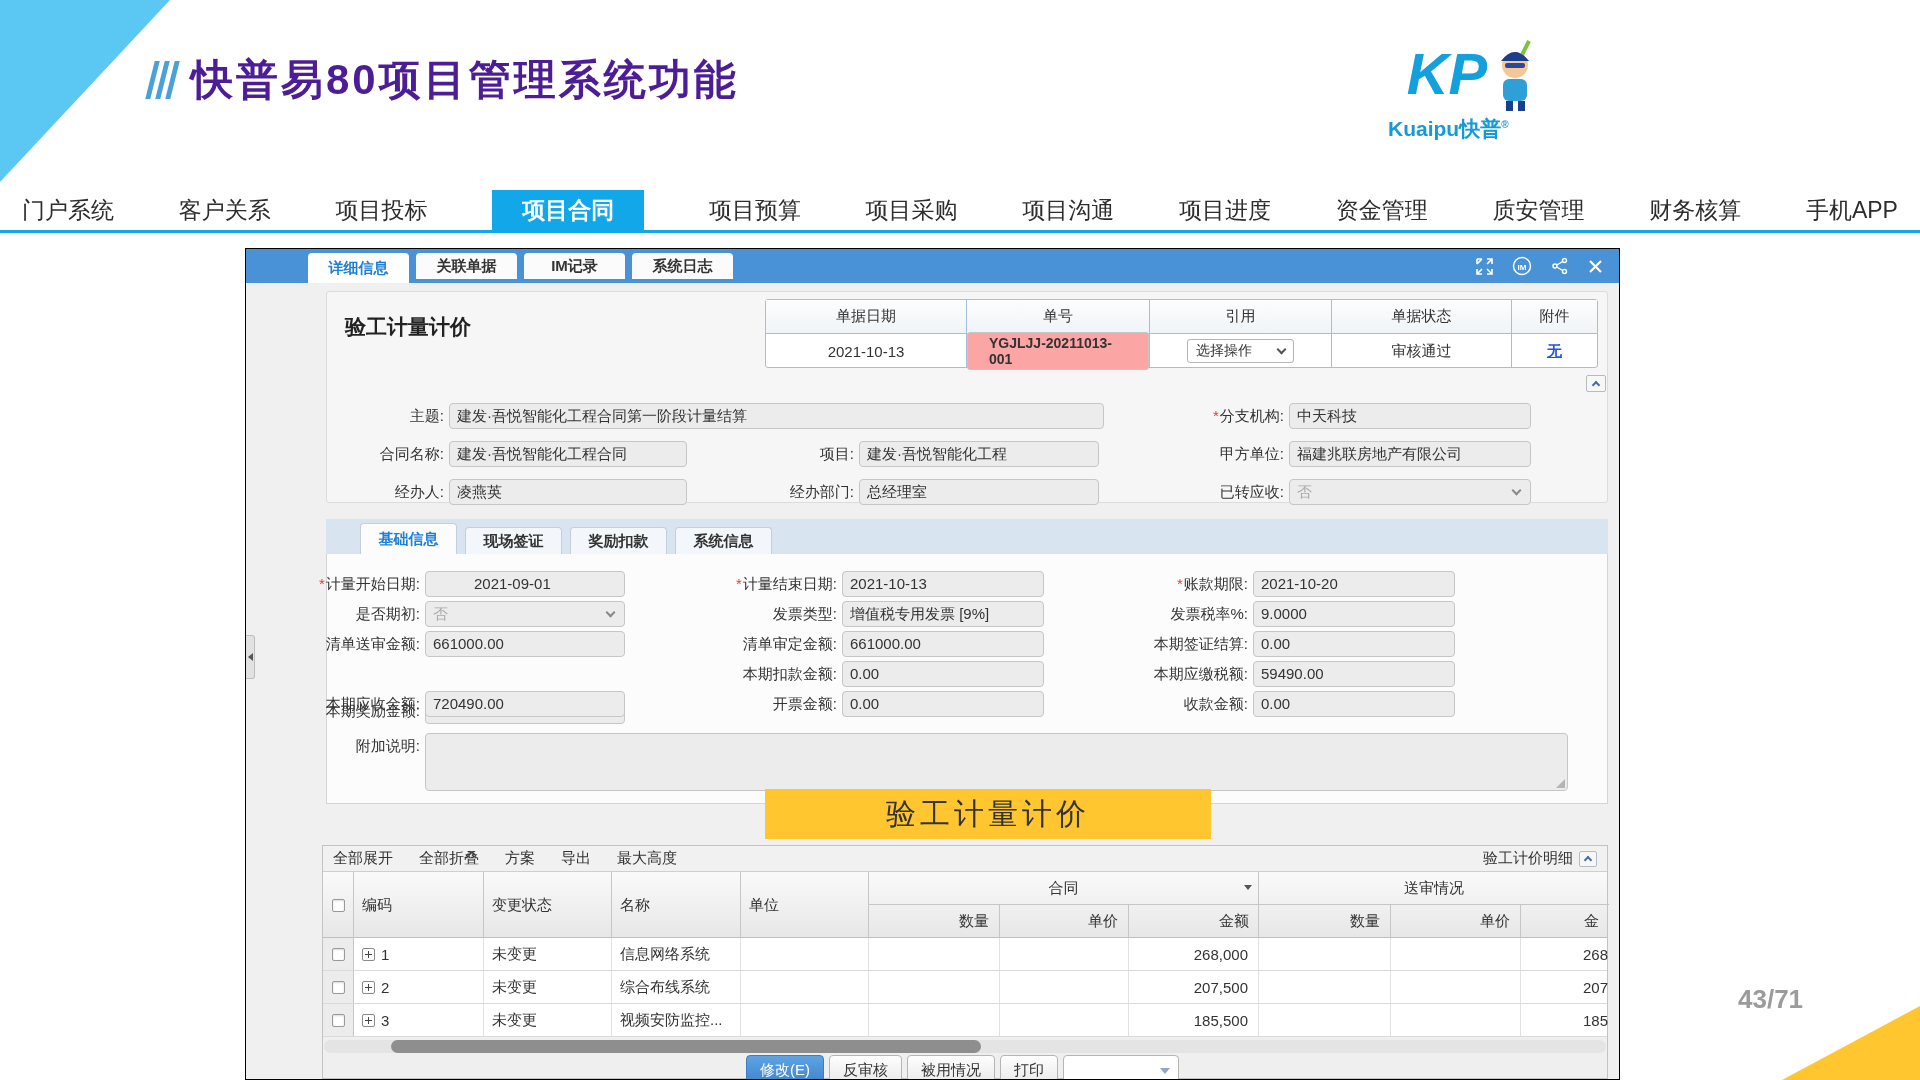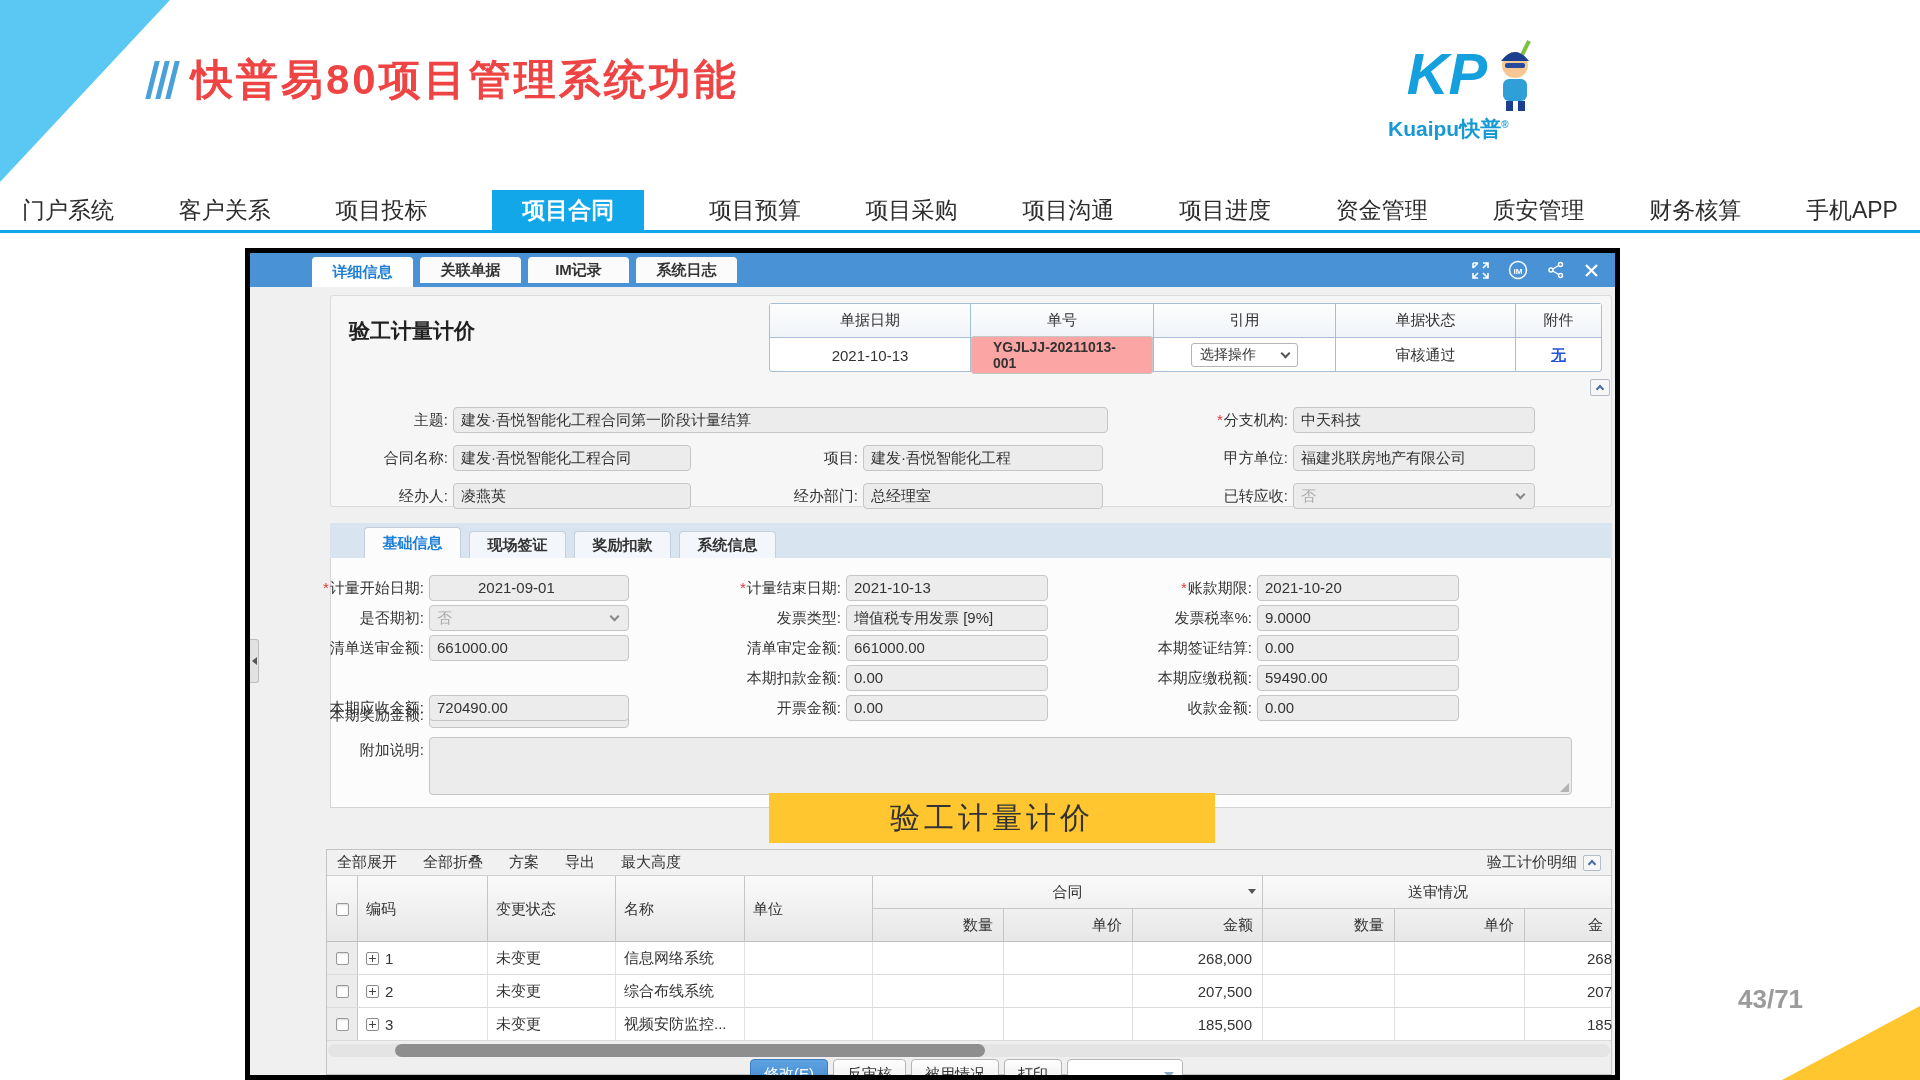--- a/index.html
+++ b/index.html
@@ -7,40 +7,40 @@
               font-family:"Liberation Sans", sans-serif; color:#333; }
 
   
   .corner-tl { position:absolute; left:0; top:0; width:0; height:0;
                border-top:182px solid #5ac8f2; border-right:170px solid transparent; }
   .corner-br { position:absolute; right:0; bottom:0; width:0; height:0;
                border-bottom:74px solid #ffc62f; border-left:138px solid transparent; }
   .slide-title { position:absolute; left:150px; top:52px; display:flex; align-items:center; gap:16px; }
   .tbars { display:flex; gap:5px; height:40px; align-items:center; }
   .tbars span { width:5px; height:38px; background:#4aa0d8; transform:skewX(-14deg); display:block; }
-  .slide-title h1 { font-size:42px; font-weight:bold; color:#ef4444; letter-spacing:3px; }
+  .slide-title h1 { font-size:42px; font-weight:bold; color:#4c1d95; letter-spacing:3px; }
   .page-num { position:absolute; left:1738px; top:984px; font-size:26px; font-weight:bold; color:#9b9b9b; }
 
   .logo { position:absolute; left:1388px; top:31px; width:170px; }
   .logo-top { display:flex; align-items:flex-end; justify-content:center; gap:6px; height:82px; }
   .logo-kp { font-size:58px; font-style:italic; font-weight:bold; color:#14a0dc; line-height:78px; }
   .logo-text { font-size:21px; font-weight:bold; color:#1799d4; margin-top:2px; }
   .logo-text .reg { font-size:10px; vertical-align:super; }
 
   
   .navbar { position:absolute; left:0; top:190px; width:1920px; height:40px; display:flex;
             align-items:center; justify-content:space-between; padding:0 22px; font-size:23px; color:#2d2d2d; }
   .nav-item { cursor:default; white-space:nowrap; }
   .nav-item.active { background:#12a7e9; color:#fff; font-weight:bold; padding:0 30px;
                      height:40px; line-height:40px; }
   .nav-line { position:absolute; left:0; top:230px; width:1920px; height:3px; background:#12a7e9; }
 
   
   .window { position:absolute; left:245px; top:248px; width:1375px; height:832px;
-            background:#f0f0f0; border:5px solid #000000; overflow:hidden; }
+            background:#f0f0f0; border:1px solid #000000; overflow:hidden; }
   .titlebar { position:absolute; left:0; top:0; width:100%; height:34px; background:#4a92d6; }
   .wtabs { position:absolute; left:62px; top:0; height:34px; display:flex; gap:7px; }
   .wtab { width:101px; text-align:center; font-size:15px; font-weight:bold; color:#333;
           background:#fbfbfb; border-radius:4px 4px 0 0; margin-top:4px; height:26px; line-height:26px; }
   .wtab.active { height:30px; line-height:30px; color:#1d7fd6; background:#ffffff; }
   .wicons { position:absolute; right:16px; top:0; height:34px; display:flex; align-items:center; gap:19px; }
   .wicons svg { display:block; }
 
   .content { position:absolute; left:0; top:34px; right:0; bottom:0; background:#f0f0f0; }
 

